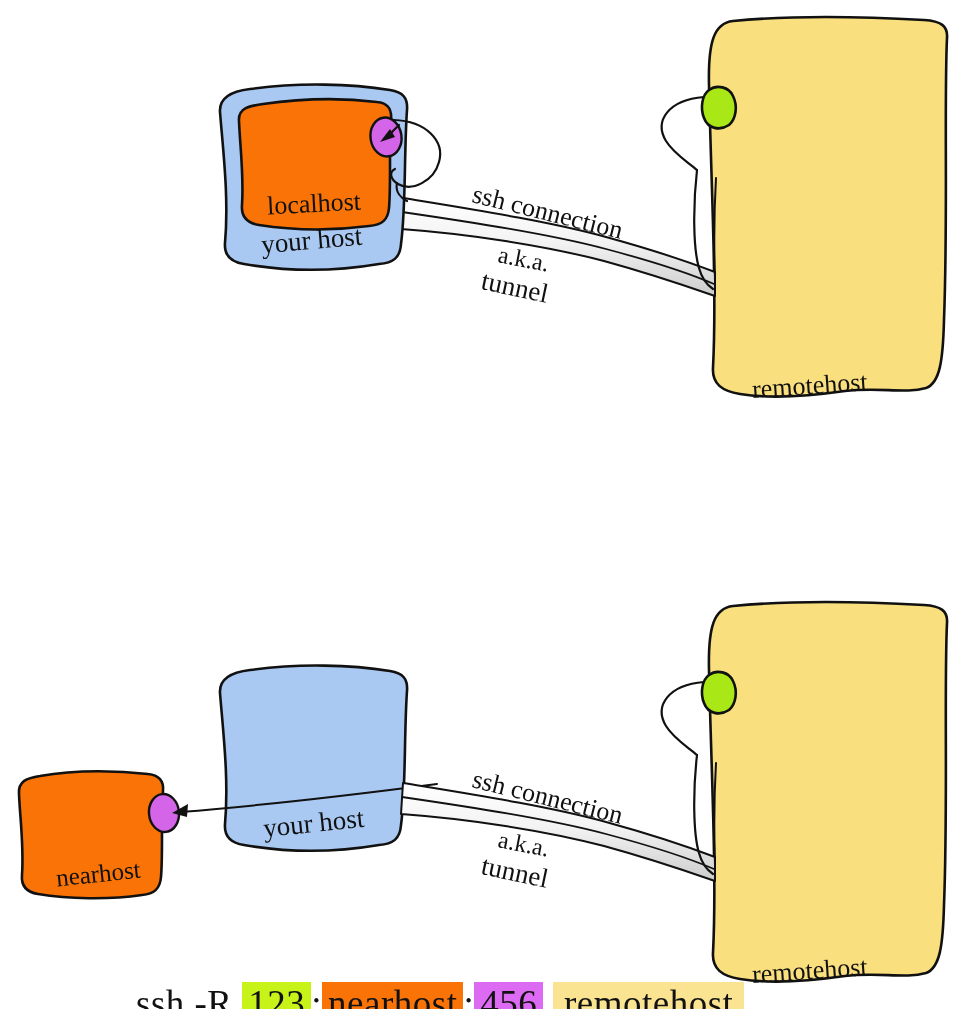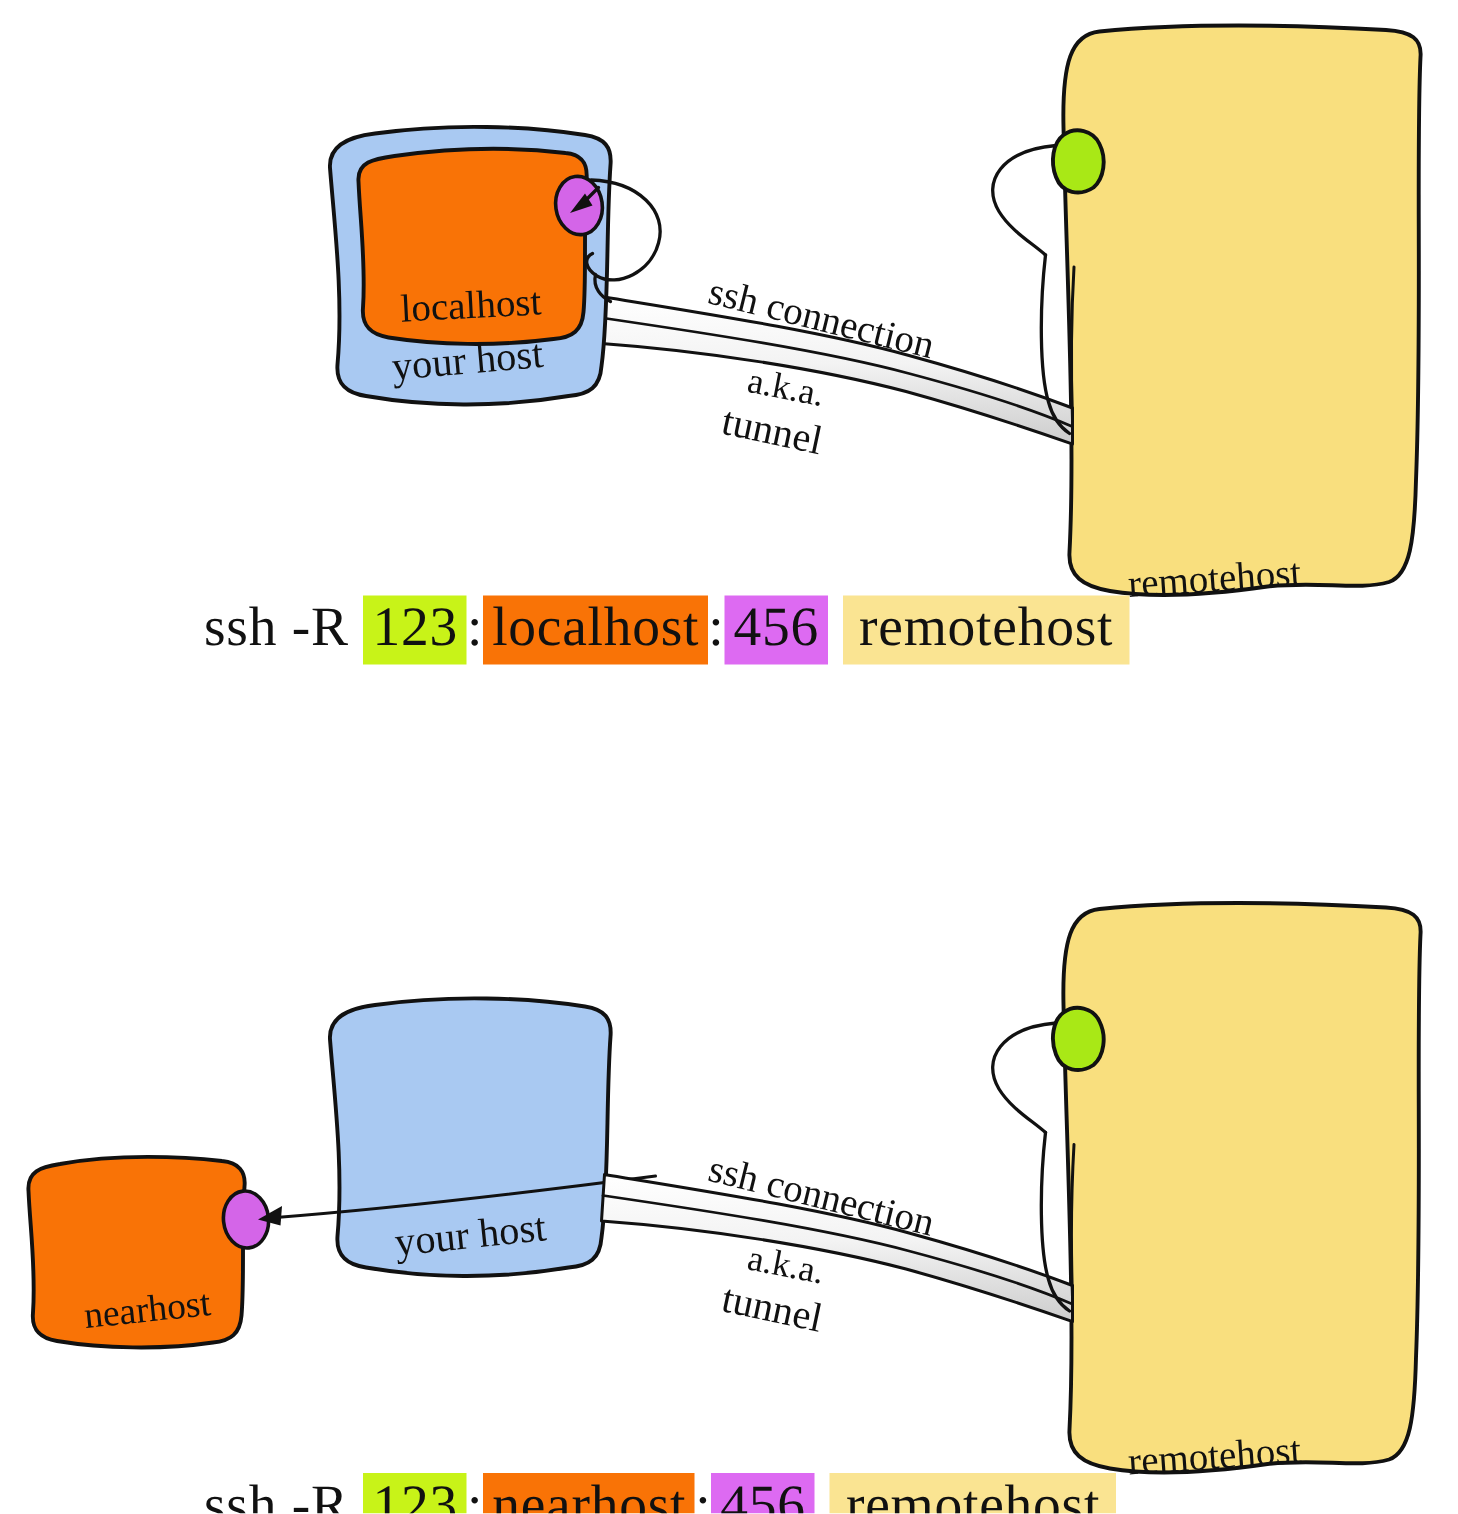--- a/index.html
+++ b/index.html
@@ -83,23 +83,20 @@
     <use href="#rside" y="585"></use>
   </svg>
 
   <div class="lbl rm3" style="left:267px;top:189px;font-size:26px;">localhost</div>
   <div class="lbl rm5" style="left:261px;top:225px;font-size:27px;">your host</div>
   <div class="lbl rp14" style="left:473px;top:179px;font-size:26px;">ssh connection</div>
   <div class="lbl rp11" style="left:498px;top:246px;font-size:24px;">a.k.a.</div>
   <div class="lbl rp12" style="left:481px;top:272px;font-size:27px;">tunnel</div>
   <div class="lbl rm4" style="left:752px;top:371px;font-size:26px;">remotehost</div>
 
-  <div class="command" style="top:344px;">
-    <span>ssh -R </span><span class="hl" style="background: rgb(200, 243, 24);">123</span><span>:</span><span class="hl" style="background: rgb(249, 115, 6);">localhost</span><span>:</span><span class="hl" style="background: rgb(221, 106, 242);">456</span><span> </span><span class="hl hl-y" style="background: rgb(250, 228, 146);">remotehost</span>
-  </div>
 
   <div class="lbl rm6" style="left:56px;top:860px;font-size:25px;">nearhost</div>
   <div class="lbl rm6" style="left:263px;top:808px;font-size:27px;">your host</div>
   <div class="lbl rp14" style="left:473px;top:764px;font-size:26px;">ssh connection</div>
   <div class="lbl rp11" style="left:498px;top:831px;font-size:24px;">a.k.a.</div>
   <div class="lbl rp12" style="left:481px;top:857px;font-size:27px;">tunnel</div>
   <div class="lbl rm4" style="left:752px;top:956px;font-size:26px;">remotehost</div>
 
   <div class="command" style="top:929px;">
     <span>ssh -R </span><span class="hl" style="background: rgb(200, 243, 24);">123</span><span>:</span><span class="hl" style="background: rgb(249, 115, 6);">nearhost</span><span>:</span><span class="hl" style="background: rgb(221, 106, 242);">456</span><span> </span><span class="hl hl-y" style="background: rgb(250, 228, 146);">remotehost</span>

